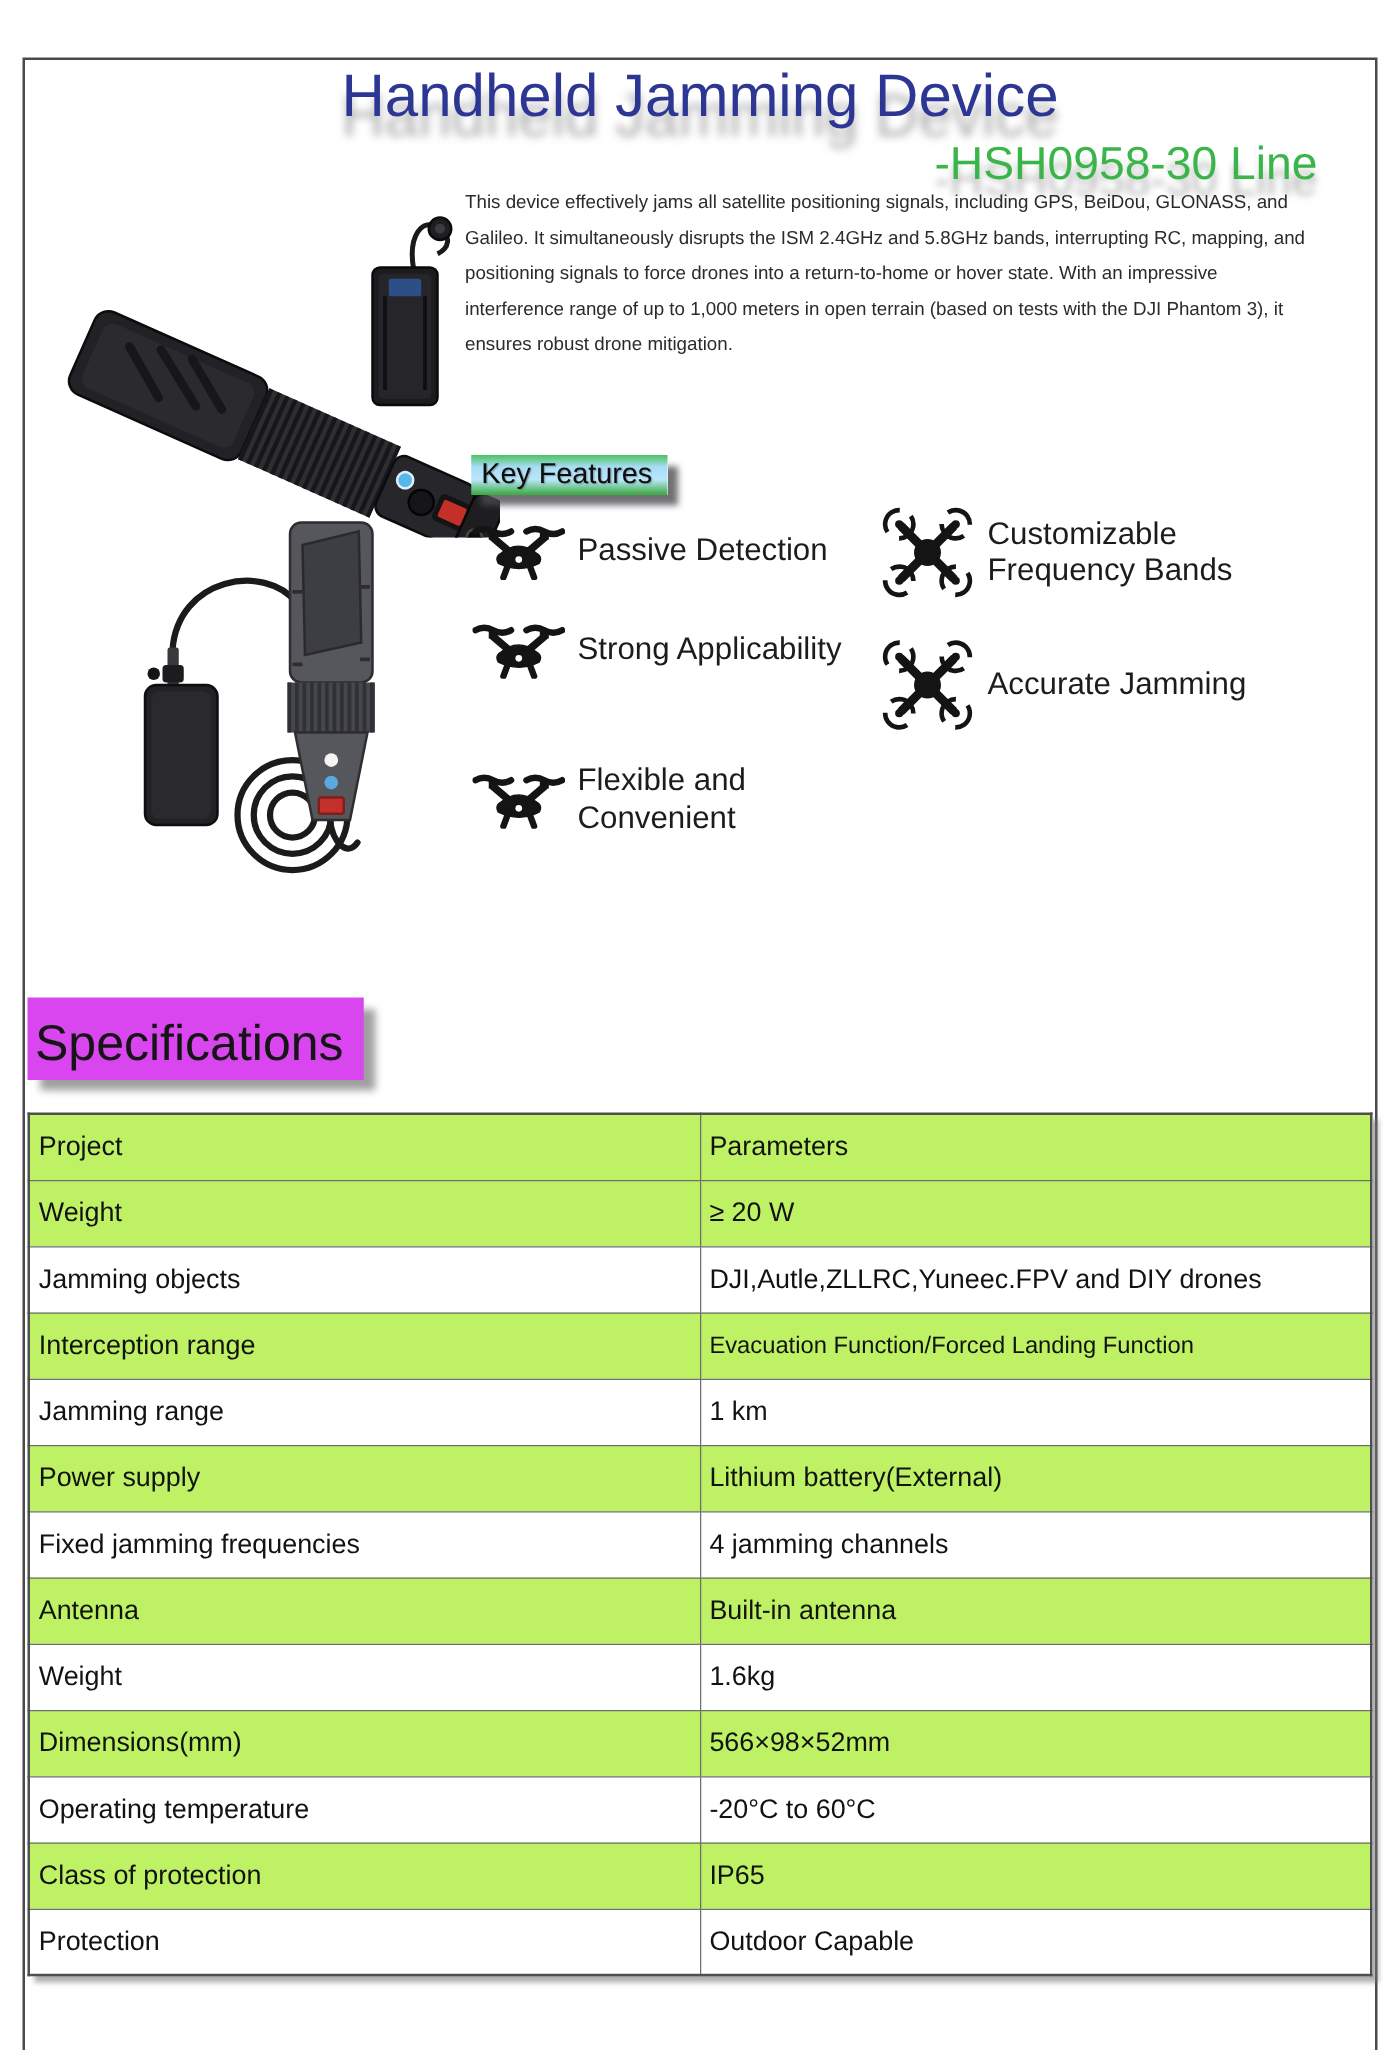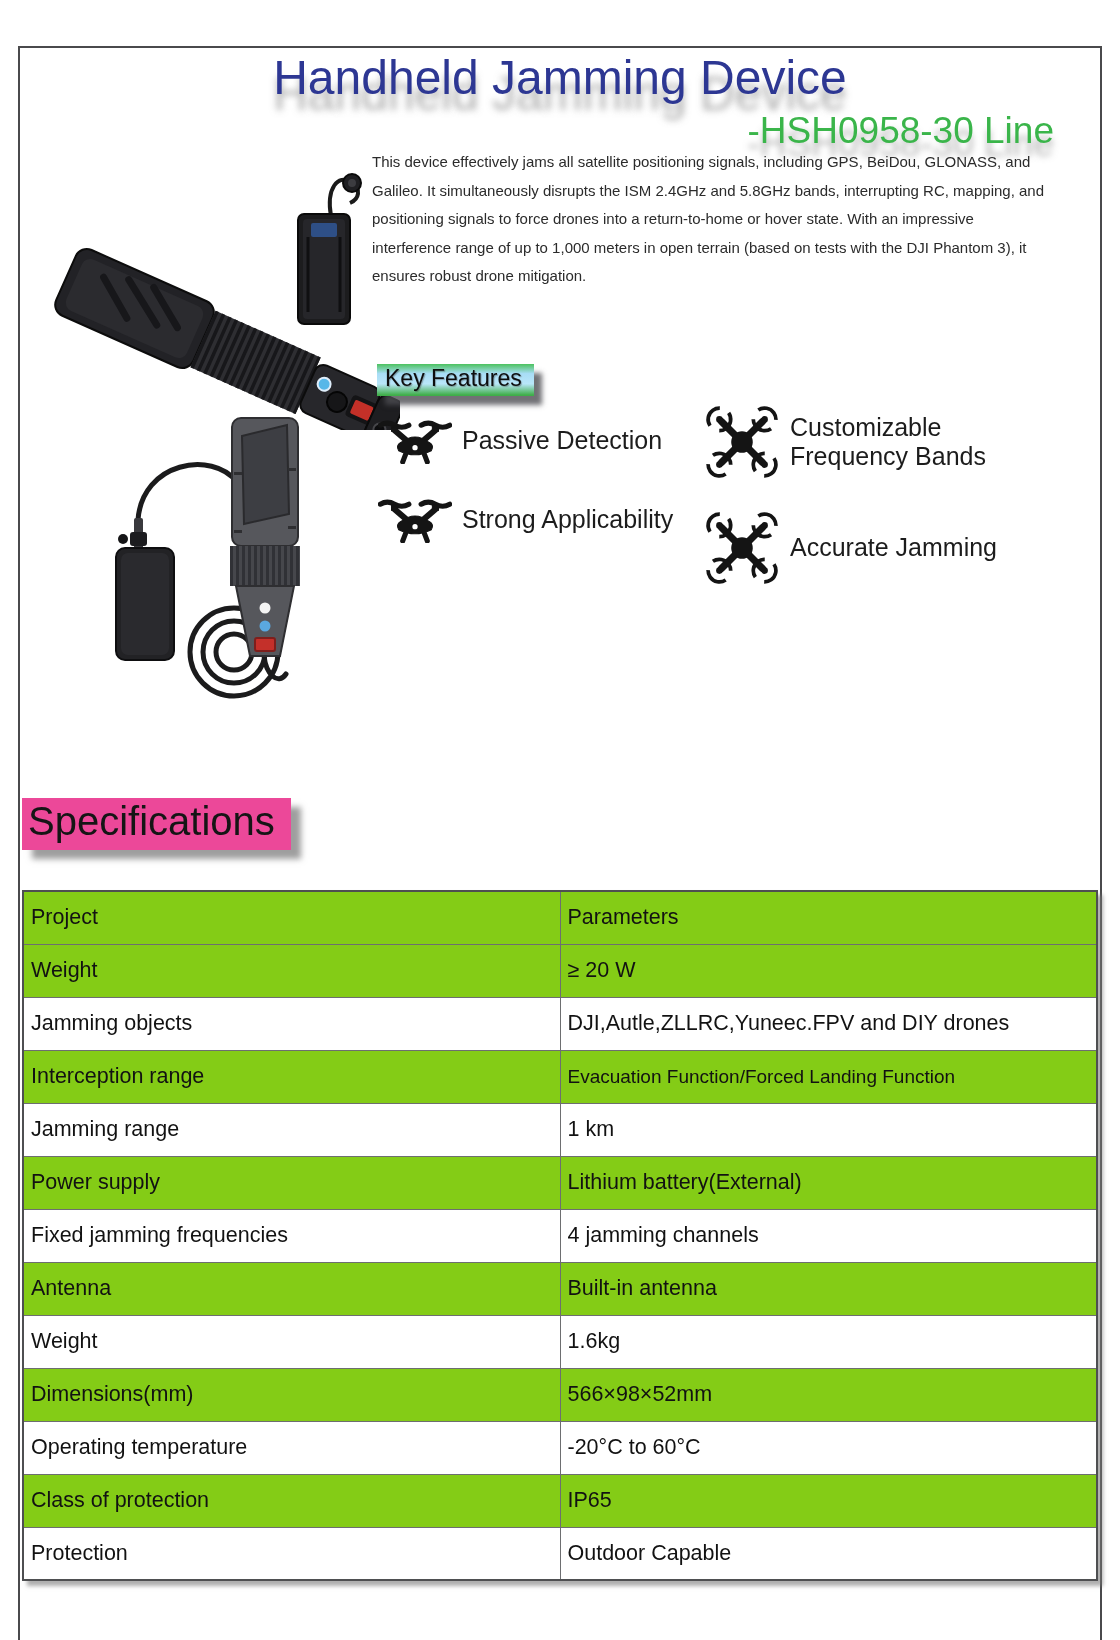--- a/index.html
+++ b/index.html
@@ -26,30 +26,30 @@
   .feature .label { font-size:25px; color:#1c1c1c; line-height:1.18; }
   .f-left-1 { left:378px; top:383px; }
   .f-right-1 { left:704px; top:370px; }
   .f-left-2 { left:378px; top:462px; }
   .f-right-2 { left:704px; top:476px; }
   .f-left-3 { left:378px; top:576px; }
   .f-right-1 .label { width:232px; }
   .f-left-3 .label { width:170px; }
 
   .spec-heading { position:absolute; left:22px; top:764px; display:inline-block;
-                  font-size:40px; color:#151515; padding:1px 16px 6px 6px;
-                  background:#ec4899; box-shadow:10px 9px 6px rgba(125,125,125,0.75); }
+                  font-size:40px; color:#151515; padding:15px 16px 6px 6px;
+                  background:#d946ef; box-shadow:10px 9px 6px rgba(125,125,125,0.75); }
 
   .specs-table { position:absolute; left:22px; top:856px; width:1076px;
                  border-collapse:collapse; table-layout:fixed;
                  border:2px solid #4e4f51; box-shadow:5px 5px 4px rgba(120,120,120,0.6); }
   .specs-table th, .specs-table td { border:1px solid #6d6e70; height:53px;
                  padding:0 6px 0 7px; font-size:21.5px; font-weight:400;
                  text-align:left; vertical-align:middle; color:#121212; }
-  .specs-table tr.blue, .specs-table thead tr { background:#84cc16; }
+  .specs-table tr.blue, .specs-table thead tr { background:#bef264; }
   .specs-table td.small { font-size:19px; }
 
   .photo { position:absolute; }
   .photo-1 { left:50px; top:128px; }
   .photo-2 { left:82px; top:378px; }
 </style>
 </head>
 <body>
 
 <div class="page">
@@ -189,20 +189,37 @@
       <g fill="#141414">
         <circle cx="15" cy="15" r="3.2"></circle>
           <circle cx="59" cy="15" r="3.2"></circle>
         <circle cx="15" cy="59" r="3.2"></circle>
           <circle cx="59" cy="59" r="3.2"></circle>
       </g>
     </svg>
     <span class="label">Accurate Jamming</span>
   </div>
 
+  <div class="feature f-left-3">
+    <svg width="74" height="47" viewBox="0 0 72 46">
+      <g fill="#141414" stroke="#141414" stroke-linecap="round">
+        <path d="M2 8 q7 -4 14 0 t14 0" stroke-width="5" fill="none"></path>
+        <path d="M42 8 q7 -4 14 0 t14 0" stroke-width="5" fill="none"></path>
+        <rect x="13" y="9" width="6" height="5"></rect>
+          <rect x="53" y="9" width="6" height="5"></rect>
+        <path d="M16 13 L30 25" stroke-width="6"></path>
+          <path d="M56 13 L42 25" stroke-width="6"></path>
+        <path d="M22 25 q14 -11 28 0 q5 3 2 8 q-16 8 -32 0 q-3 -5 2 -8 Z"></path>
+        <circle cx="36" cy="30" r="2.6" fill="#fff" stroke="none"></circle>
+        <path d="M27 36 L24 44" stroke-width="5"></path>
+          <path d="M45 36 L48 44" stroke-width="5"></path>
+      </g>
+    </svg>
+    <span class="label">Flexible and Convenient</span>
+  </div>
 
   <div class="spec-heading">Specifications</div>
 
   <table class="specs-table">
     <thead>
       <tr>
         <th>Project</th>
         <th>Parameters</th>
       </tr>
     </thead>

